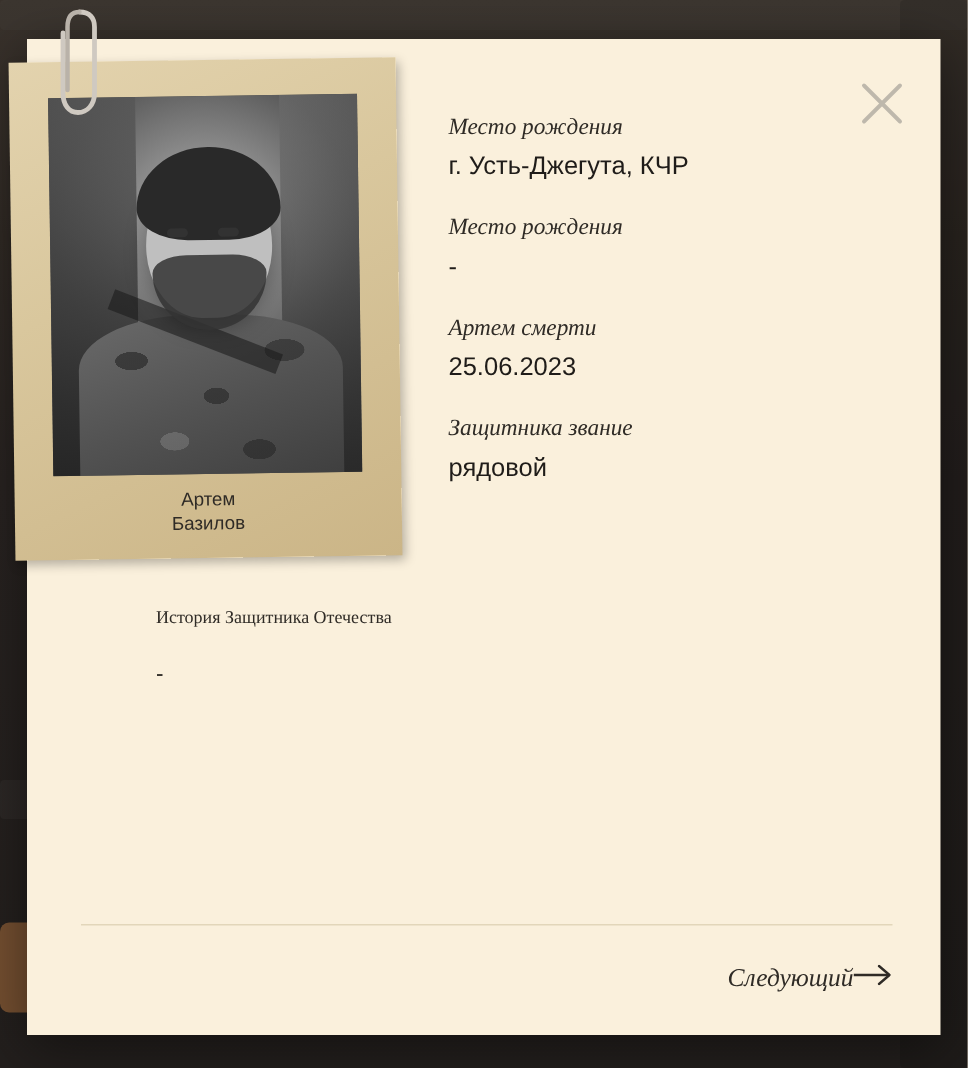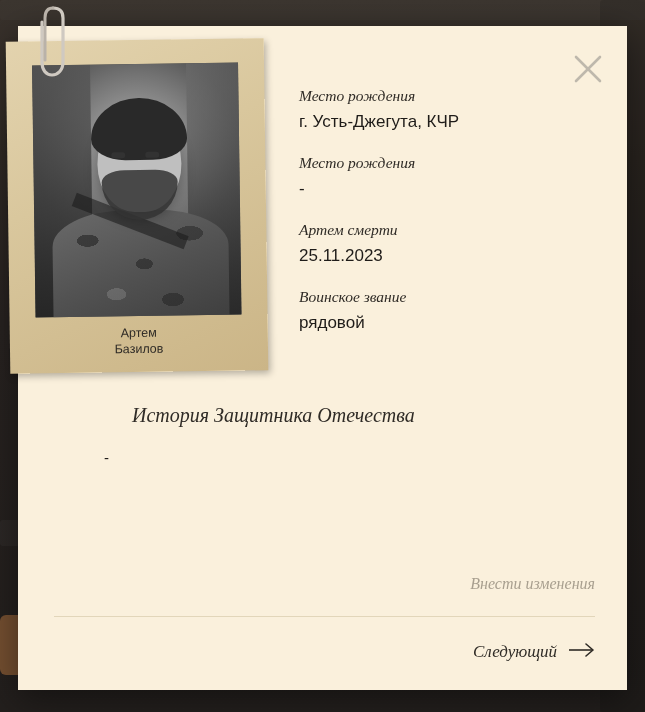--- a/index.html
+++ b/index.html
@@ -138,21 +138,21 @@
     text-align: center;
     font-size: 12.5px;
     color: #2f2b26;
     line-height: 1.25;
     font-family: "Liberation Sans", sans-serif;
   }
 
   
   .details {
     position: absolute;
-    left: 281px; top: 61px;
+    left: 281px; top: 50px;
     width: 290px;
   }
   .field { margin-bottom: 22px; }
   .field-label {
     font-family: "Liberation Serif", serif;
     font-style: italic;
     font-size: 15.5px;
     color: #2f2b26;
     margin-bottom: 7px;
   }
@@ -163,25 +163,23 @@
   }
 
   
   .story {
     position: absolute;
     left: 86px; top: 378px;
     width: 470px;
   }
   .story-title {
     font-family: "Liberation Serif", serif;
-    font-style: italic;
-    font-size: 20px;
+    font-size: 12px;
     color: #2f2b26;
     margin-bottom: 22px;
-    margin-left: 28px;
   }
   .story-text {
     font-size: 15px;
     color: #1f1c19;
   }
 
   .edit-link {
     position: absolute;
     right: 32px; top: 549px;
     font-family: "Liberation Serif", serif;
@@ -194,21 +192,20 @@
     position: absolute;
     left: 36px; right: 32px; top: 590px;
     height: 1px;
     background: #e2d6ba;
   }
   .next-link {
     position: absolute;
     right: 32px; top: 616px;
     display: flex;
     align-items: center;
-    gap: 12px;
     font-family: "Liberation Serif", serif;
     font-style: italic;
     font-size: 17px;
     color: #2f2b26;
     cursor: pointer;
   }
   .arrow-icon { display: block; }
 </style>
 </head>
 <body>
@@ -262,34 +259,33 @@
     <div class="field">
       <div class="field-label">Место рождения</div>
       <div class="field-value">г. Усть-Джегута, КЧР</div>
     </div>
     <div class="field">
       <div class="field-label">Место рождения</div>
       <div class="field-value">-</div>
     </div>
     <div class="field">
       <div class="field-label">Артем смерти</div>
-      <div class="field-value">25.11.2023</div>
-    </div>
-    <div class="field">
-      <div class="field-label">Воинское звание</div>
+      <div class="field-value">25.06.2023</div>
+    </div>
+    <div class="field">
+      <div class="field-label">Защитника звание</div>
       <div class="field-value">рядовой</div>
     </div>
   </div>
 
   <div class="story">
     <div class="story-title">История Защитника Отечества</div>
     <div class="story-text">-</div>
   </div>
 
-  <div class="edit-link">Внести изменения</div>
 
   <div class="divider"></div>
 
   <div class="next-link">
     <span>Следующий</span>
     <span class="arrow-icon">
       <svg width="26" height="14" viewBox="0 0 26 14">
         <line x1="0" y1="7" x2="23" y2="7" stroke="#2f2b26" stroke-width="1.6"></line>
         <polyline points="17,1 24,7 17,13" fill="none" stroke="#2f2b26" stroke-width="1.6" stroke-linecap="round" stroke-linejoin="round"></polyline>
       </svg>

